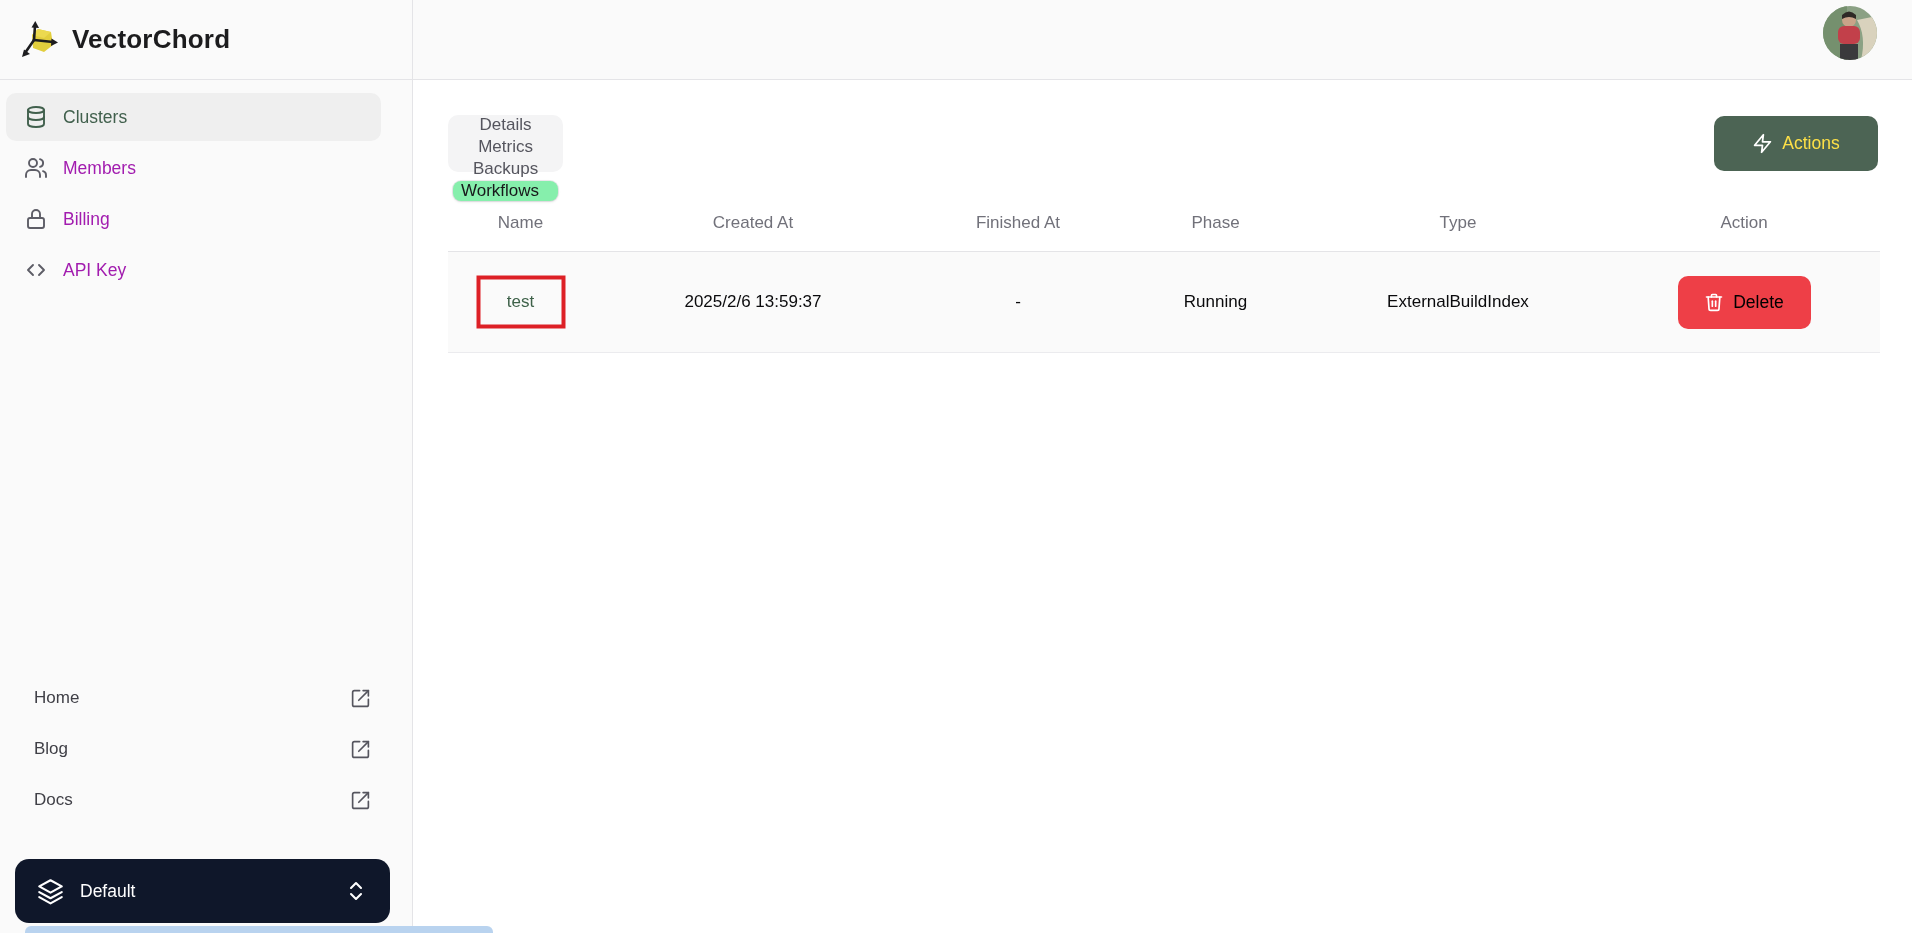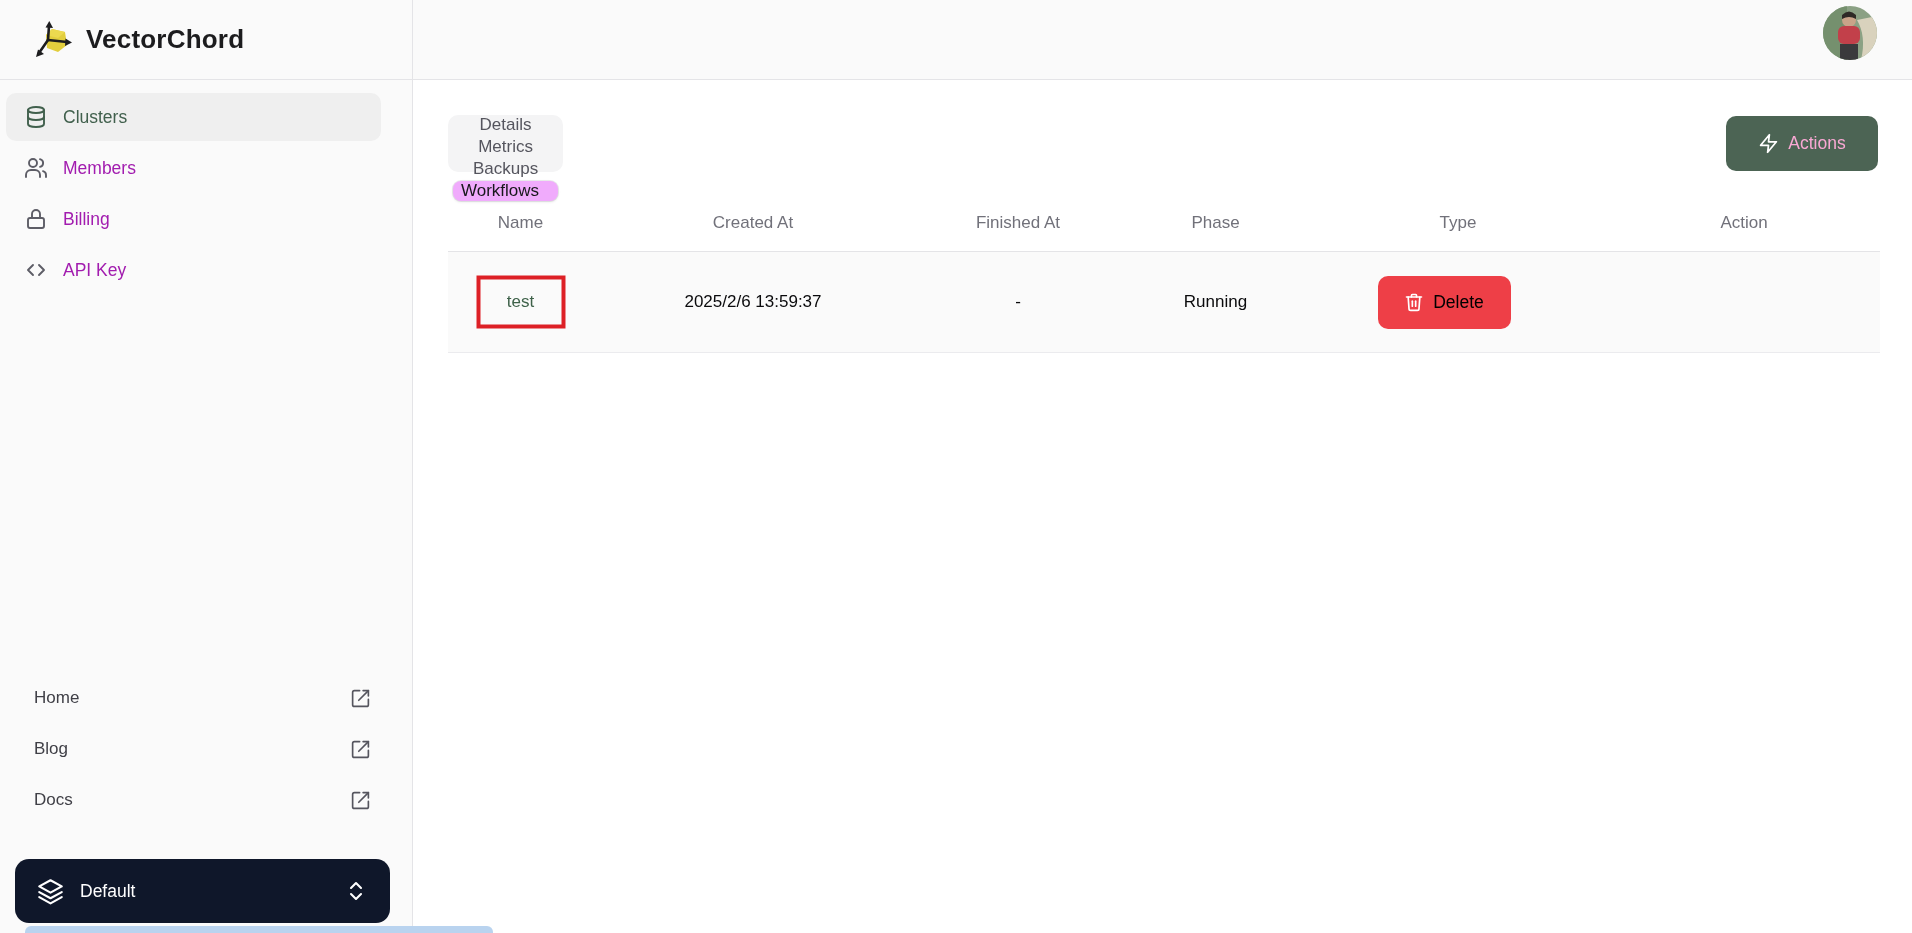--- a/index.html
+++ b/index.html
@@ -11,21 +11,21 @@
     overflow:hidden;
     position:relative;
   }
   
   .sidebar {
     position:absolute; left:0; top:0; width:413px; height:933px;
     background:#fafafa; border-right:1px solid #e4e4e7; z-index:2;
   }
   .sidebar-header {
     height:80px; border-bottom:1px solid #e4e4e7;
-    display:flex; align-items:center; padding-left:36px; gap:10px;
+    display:flex; align-items:center; padding-left:22px; gap:10px;
   }
   .logo-text { font-size:26px; font-weight:600; color:#1c1c1e; letter-spacing:.2px; }
   .nav { position:absolute; top:93px; left:6px; width:375px; display:flex; flex-direction:column; gap:3px; }
   .nav-item {
     height:48px; border-radius:10px; display:flex; align-items:center;
     padding-left:18px; gap:15px; font-size:17.5px; color:#a21caf; cursor:pointer;
   }
   .nav-item svg { stroke:#5d5d66; }
   .nav-item.active { background:#efefef; color:#41604d; font-weight:500; }
   .nav-item.active svg { stroke:#41604d; }
@@ -55,27 +55,27 @@
   .tabs {
     position:absolute; left:35px; top:34px; height:57px;
     background:#f4f4f5; border-radius:10px; display:flex; align-items:center;
     padding:0 5px; gap:2px;flex-direction:column;
   }
   .tab {
     height:47px; display:flex; align-items:center; padding:0 19px;
     font-size:17px; color:#55555e; border-radius:8px; cursor:pointer; white-space:nowrap;
   }
   .tab.active {
-    background:#f0abfc; color:#18181b; font-weight:500;
+    background:#86efac; color:#18181b; font-weight:500;
     box-shadow:0 1px 3px rgba(0,0,0,.10), 0 0 0 1px #ececee;
     padding-left:8px;
   }
   .actions-btn {
-    position:absolute; right:34px; top:35px; width:152px; height:55px;
-    background:#4c6454; border:none; border-radius:10px; color:#f9a8d4;
+    position:absolute; right:34px; top:35px; width:164px; height:55px;
+    background:#4c6454; border:none; border-radius:10px; color:#fde047;
     font-family:inherit; font-size:17.5px; font-weight:500;
     display:flex; align-items:center; justify-content:center; gap:9px; cursor:pointer;
   }
   
   .table { position:absolute; left:35px; top:114px; width:1432px; }
   .thead { display:flex; height:56px; align-items:center; color:#71717a; font-size:17px; }
   .trow {
     display:flex; height:102px; align-items:center;
     background:#fafafa; border-top:1px solid #e4e4e7; border-bottom:1px solid #ebebee;
     font-size:17px; color:#0a0a0c;
@@ -260,20 +260,21 @@
     </div>
 
     <div class="trow">
       <div class="cell col-0">
         <span class="row-link">test</span>
         <span class="annotation-box"></span>
       </div>
       <div class="cell col-1">2025/2/6 13:59:37</div>
       <div class="cell col-2">-</div>
       <div class="cell col-3">Running</div>
+      <div class="cell col-4">ExternalBuildIndex</div>
       <div class="cell col-5">
         <button class="delete-btn">
           <span>
             <svg width="20" height="20" viewBox="0 0 24 24" fill="none" stroke="#ffffff" stroke-width="2" stroke-linecap="round" stroke-linejoin="round">
               <polyline points="3 6 5 6 21 6"></polyline>
               <path d="M19 6l-1 14a2 2 0 0 1-2 2H8a2 2 0 0 1-2-2L5 6"></path>
               <path d="M10 11v6"></path>
               <path d="M14 11v6"></path>
               <path d="M9 6V4a1 1 0 0 1 1-1h4a1 1 0 0 1 1 1v2"></path>
             </svg>

